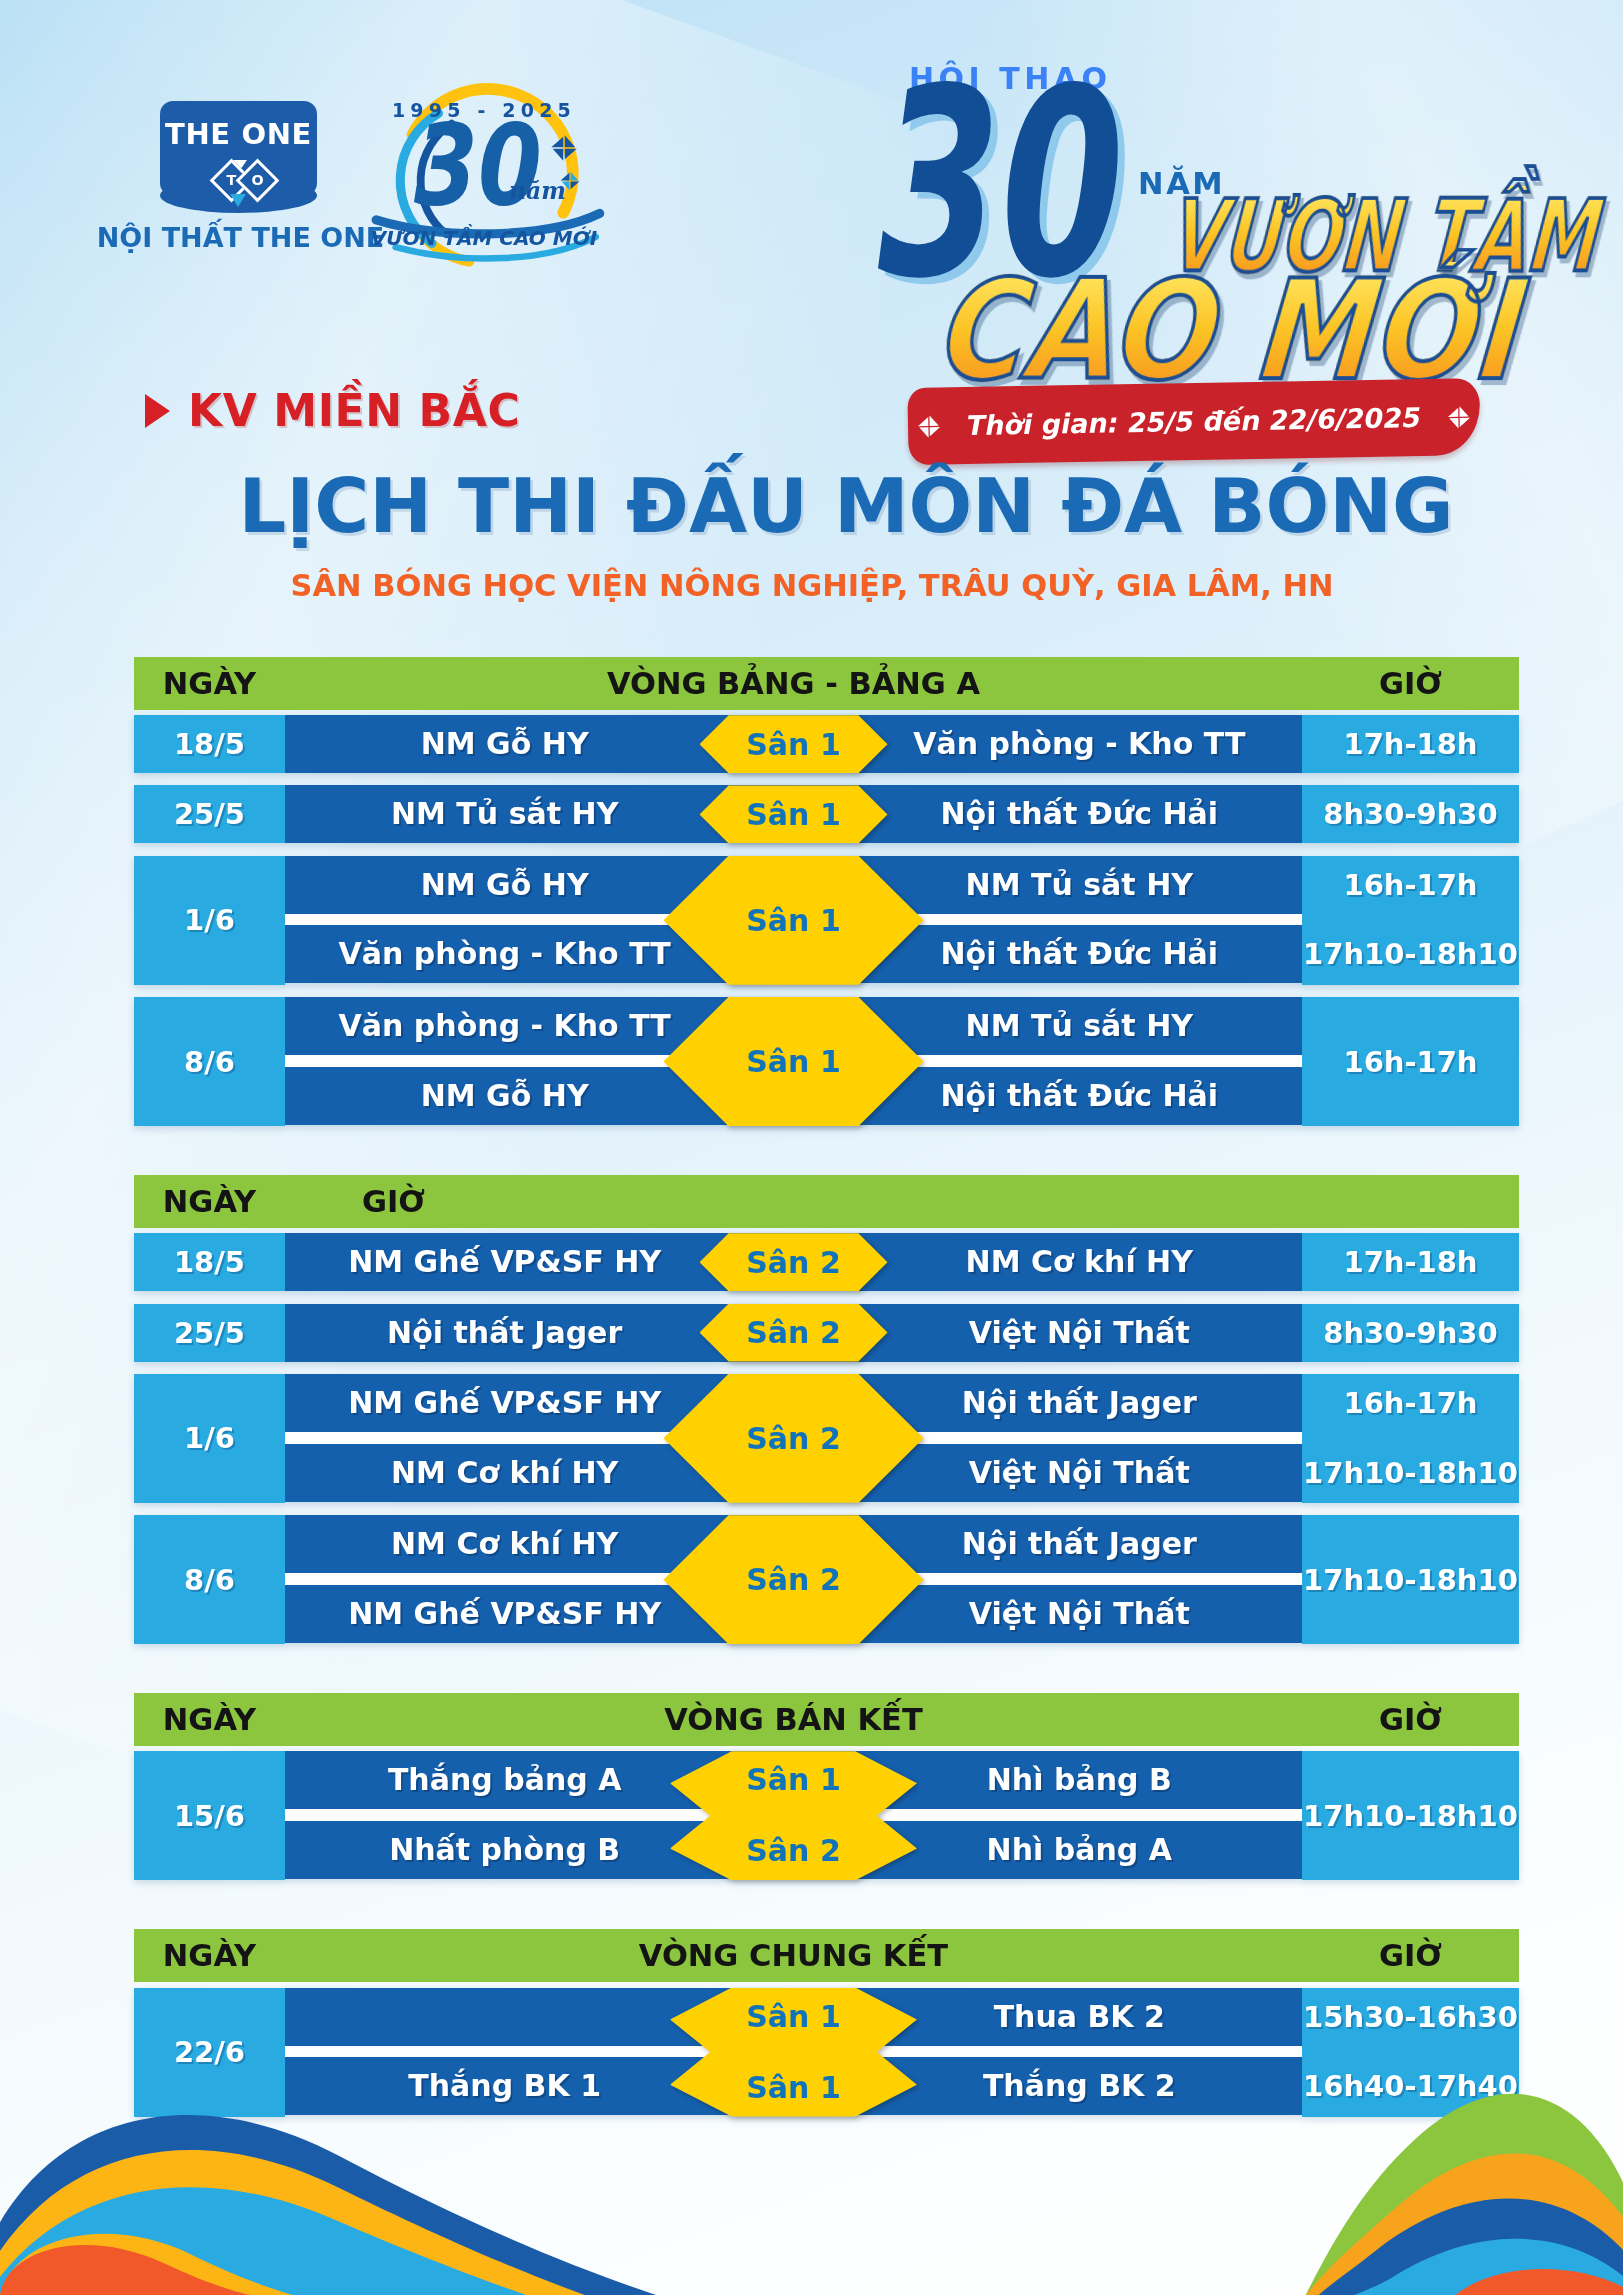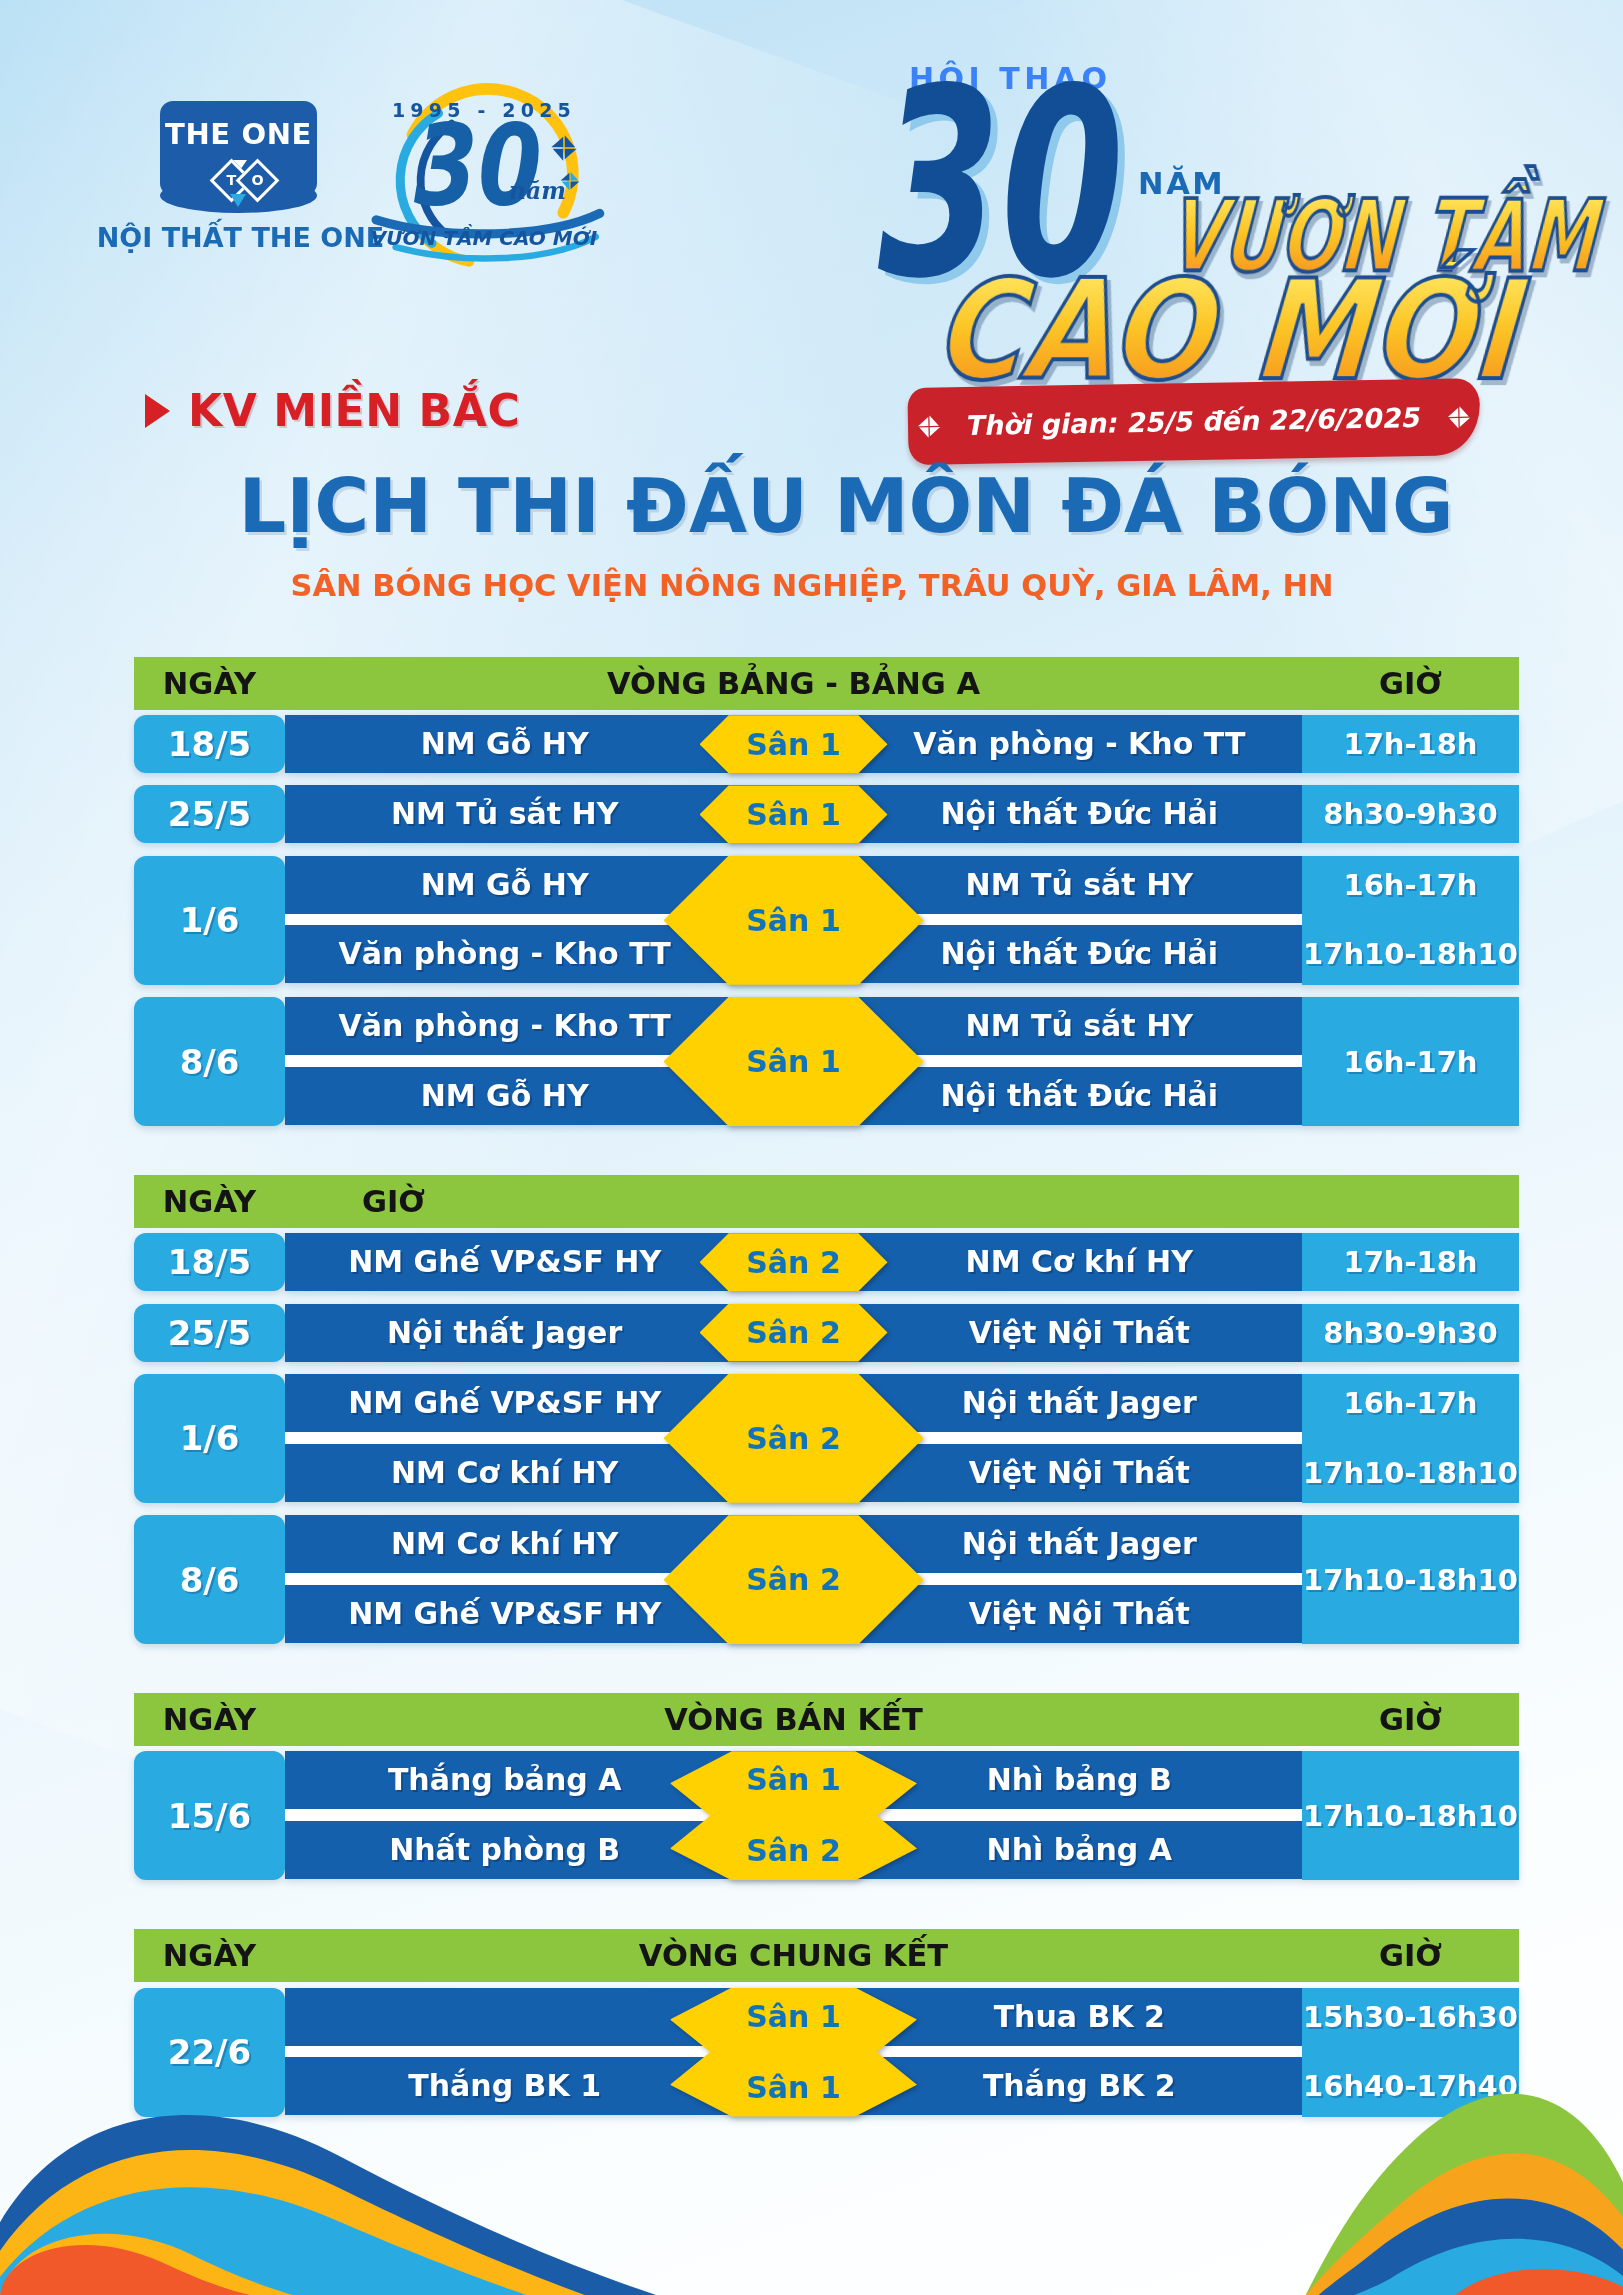--- a/index.html
+++ b/index.html
@@ -67,21 +67,21 @@
     font-size:30.5px;font-weight:800;color:#141414;}
   .h-date{width:151px;text-align:center;}
   .h-mid{flex:1;text-align:center;}
   .h-time{width:217px;text-align:center;}
   .trow{display:flex;position:relative;margin-bottom:12.3px;filter:drop-shadow(0 3.9px 3.9px rgba(15,70,120,.18));}
   .trow:last-child{margin-bottom:0;}
   .trow.single{height:58px;}
   .trow.double{height:129px;}
   .cell{display:flex;align-items:center;justify-content:center;color:#fff;font-weight:800;
     text-shadow:1.9px 1.9px 0 rgba(10,64,110,.35);background:#29abe2;}
-  .cell.date{width:151px;font-size:34px;border-radius:12px;}
+  .cell.date{width:151px;font-size:29px;}
   .cell.time{width:217px;font-size:29px;}
   .cell.time.two{flex-direction:column;justify-content:flex-start;}
   .cell.time.two span{display:block;height:58px;line-height:58px;width:100%;text-align:center;}
   .cell.time.two span + span{margin-top:11.7px;}
   .mid{flex:1;position:relative;}
   .strip{height:58px;background:#1560ad;position:relative;}
   .rgap{height:11.7px;background:#ffffff;}
   .team{position:absolute;top:0;height:58px;line-height:58px;color:#fff;font-weight:800;font-size:30px;
     text-align:center;white-space:nowrap;text-shadow:1.9px 1.9px 0 rgba(8,40,80,.4);}
   .team.left{left:0;width:43.2%;}

